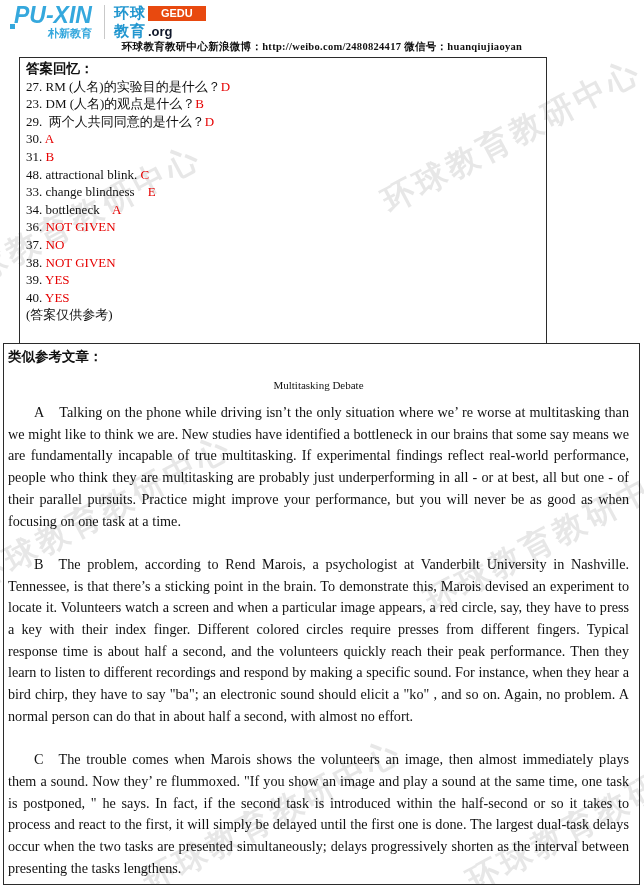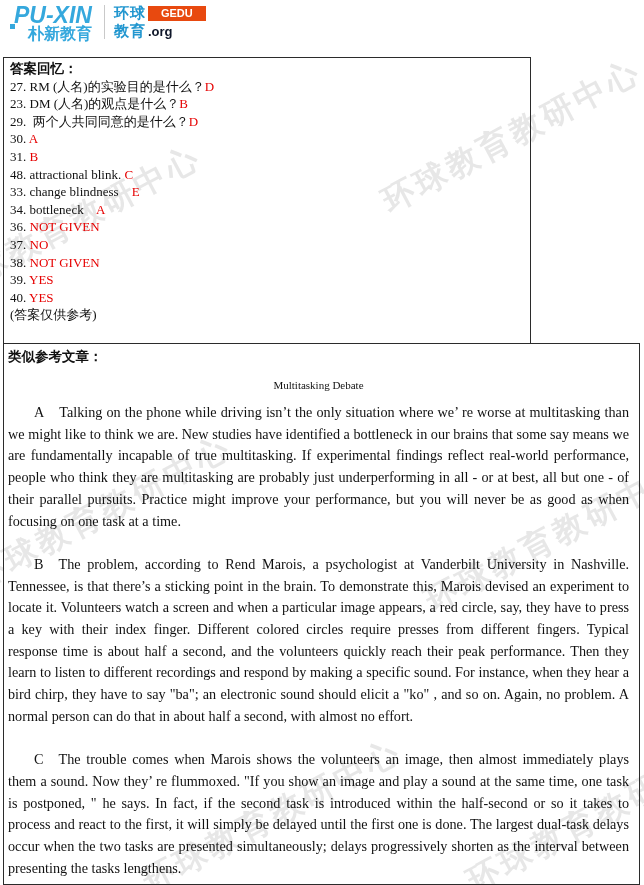--- a/index.html
+++ b/index.html
@@ -31,21 +31,21 @@
   .header { position: absolute; top: 4px; left: 10px; z-index: 3; }
   .logo-row { display: flex; align-items: center; }
   .puxin { position: relative; padding-left: 4px; margin-right: 10px; }
   .puxin-name {
     font-family: "Liberation Sans", "DejaVu Sans", sans-serif;
     font-weight: bold; font-style: italic;
     font-size: 23px; line-height: 23px;
     letter-spacing: 0px; color: #35a8dd;
   }
   .puxin-dot { position: absolute; left: 0px; top: 20px; width: 5px; height: 5px; background: #35a8dd; }
-  .puxin-sub { text-align: right; font-size: 16px; line-height: 13px; color: #35a8dd; font-weight: bold; }
+  .puxin-sub { text-align: right; font-size: 11px; line-height: 13px; color: #35a8dd; font-weight: bold; }
   .logo-divider { width: 1px; height: 34px; background: #c9c9c9; margin: 0 9px 0 2px; }
   .gedu { display: flex; flex-direction: column; }
   .gedu-row { display: flex; align-items: center; height: 18px; }
   .gedu-cn { font-size: 15px; font-weight: bold; color: #2196cf; letter-spacing: 1px; }
   .gedu-badge {
     font-family: "Liberation Sans", "DejaVu Sans", sans-serif;
     background: #e8490f; color: #ffffff; font-weight: bold;
     font-size: 11px; line-height: 13px; padding: 1px 13px; margin-left: 2px;
   }
   .gedu-org {
@@ -53,21 +53,21 @@
     color: #0f172a; font-weight: bold; font-size: 13px; margin-left: 2px;
   }
   .contact-line {
     position: absolute; top: 40px; left: 0; width: 644px;
     text-align: center; font-size: 10.5px; font-weight: bold;
     color: #111111; z-index: 3; letter-spacing: 0.3px;
   }
 
   
   .answers-box {
-    position: absolute; left: 3px; top: 57px; width: 528px; height: 287px;
+    position: absolute; left: 19px; top: 57px; width: 528px; height: 287px;
     box-sizing: border-box; border: 1px solid #2b2b2b;
     padding: 2px 8px 0 6px; z-index: 2; background: transparent;
   }
   .answers-title { font-size: 13.5px; font-weight: bold; line-height: 17.6px; }
   .ans-line { font-size: 13px; line-height: 17.6px; white-space: pre-wrap; }
   .ans-a { color: #e60000; }
   .answers-note { font-size: 13px; line-height: 17.6px; }
 
   
   .article-box {
@@ -110,20 +110,21 @@
           <span class="gedu-cn">环球</span>
           <span class="gedu-badge">GEDU</span>
         </div>
         <div class="gedu-row">
           <span class="gedu-cn">教育</span>
           <span class="gedu-org">.org</span>
         </div>
       </div>
     </div>
   </div>
+  <div class="contact-line">环球教育教研中心新浪微博：http://weibo.com/2480824417 微信号：huanqiujiaoyan</div>
 
   <div class="answers-box">
     <div class="answers-title">答案回忆：</div>
     <div>
 
         <div class="ans-line"><span class="ans-q">27. RM (人名)的实验目的是什么？</span><span class="ans-a">D</span></div>
 
         <div class="ans-line"><span class="ans-q">23. DM (人名)的观点是什么？</span><span class="ans-a">B</span></div>
 
         <div class="ans-line"><span class="ans-q">29.  两个人共同同意的是什么？</span><span class="ans-a">D</span></div>

